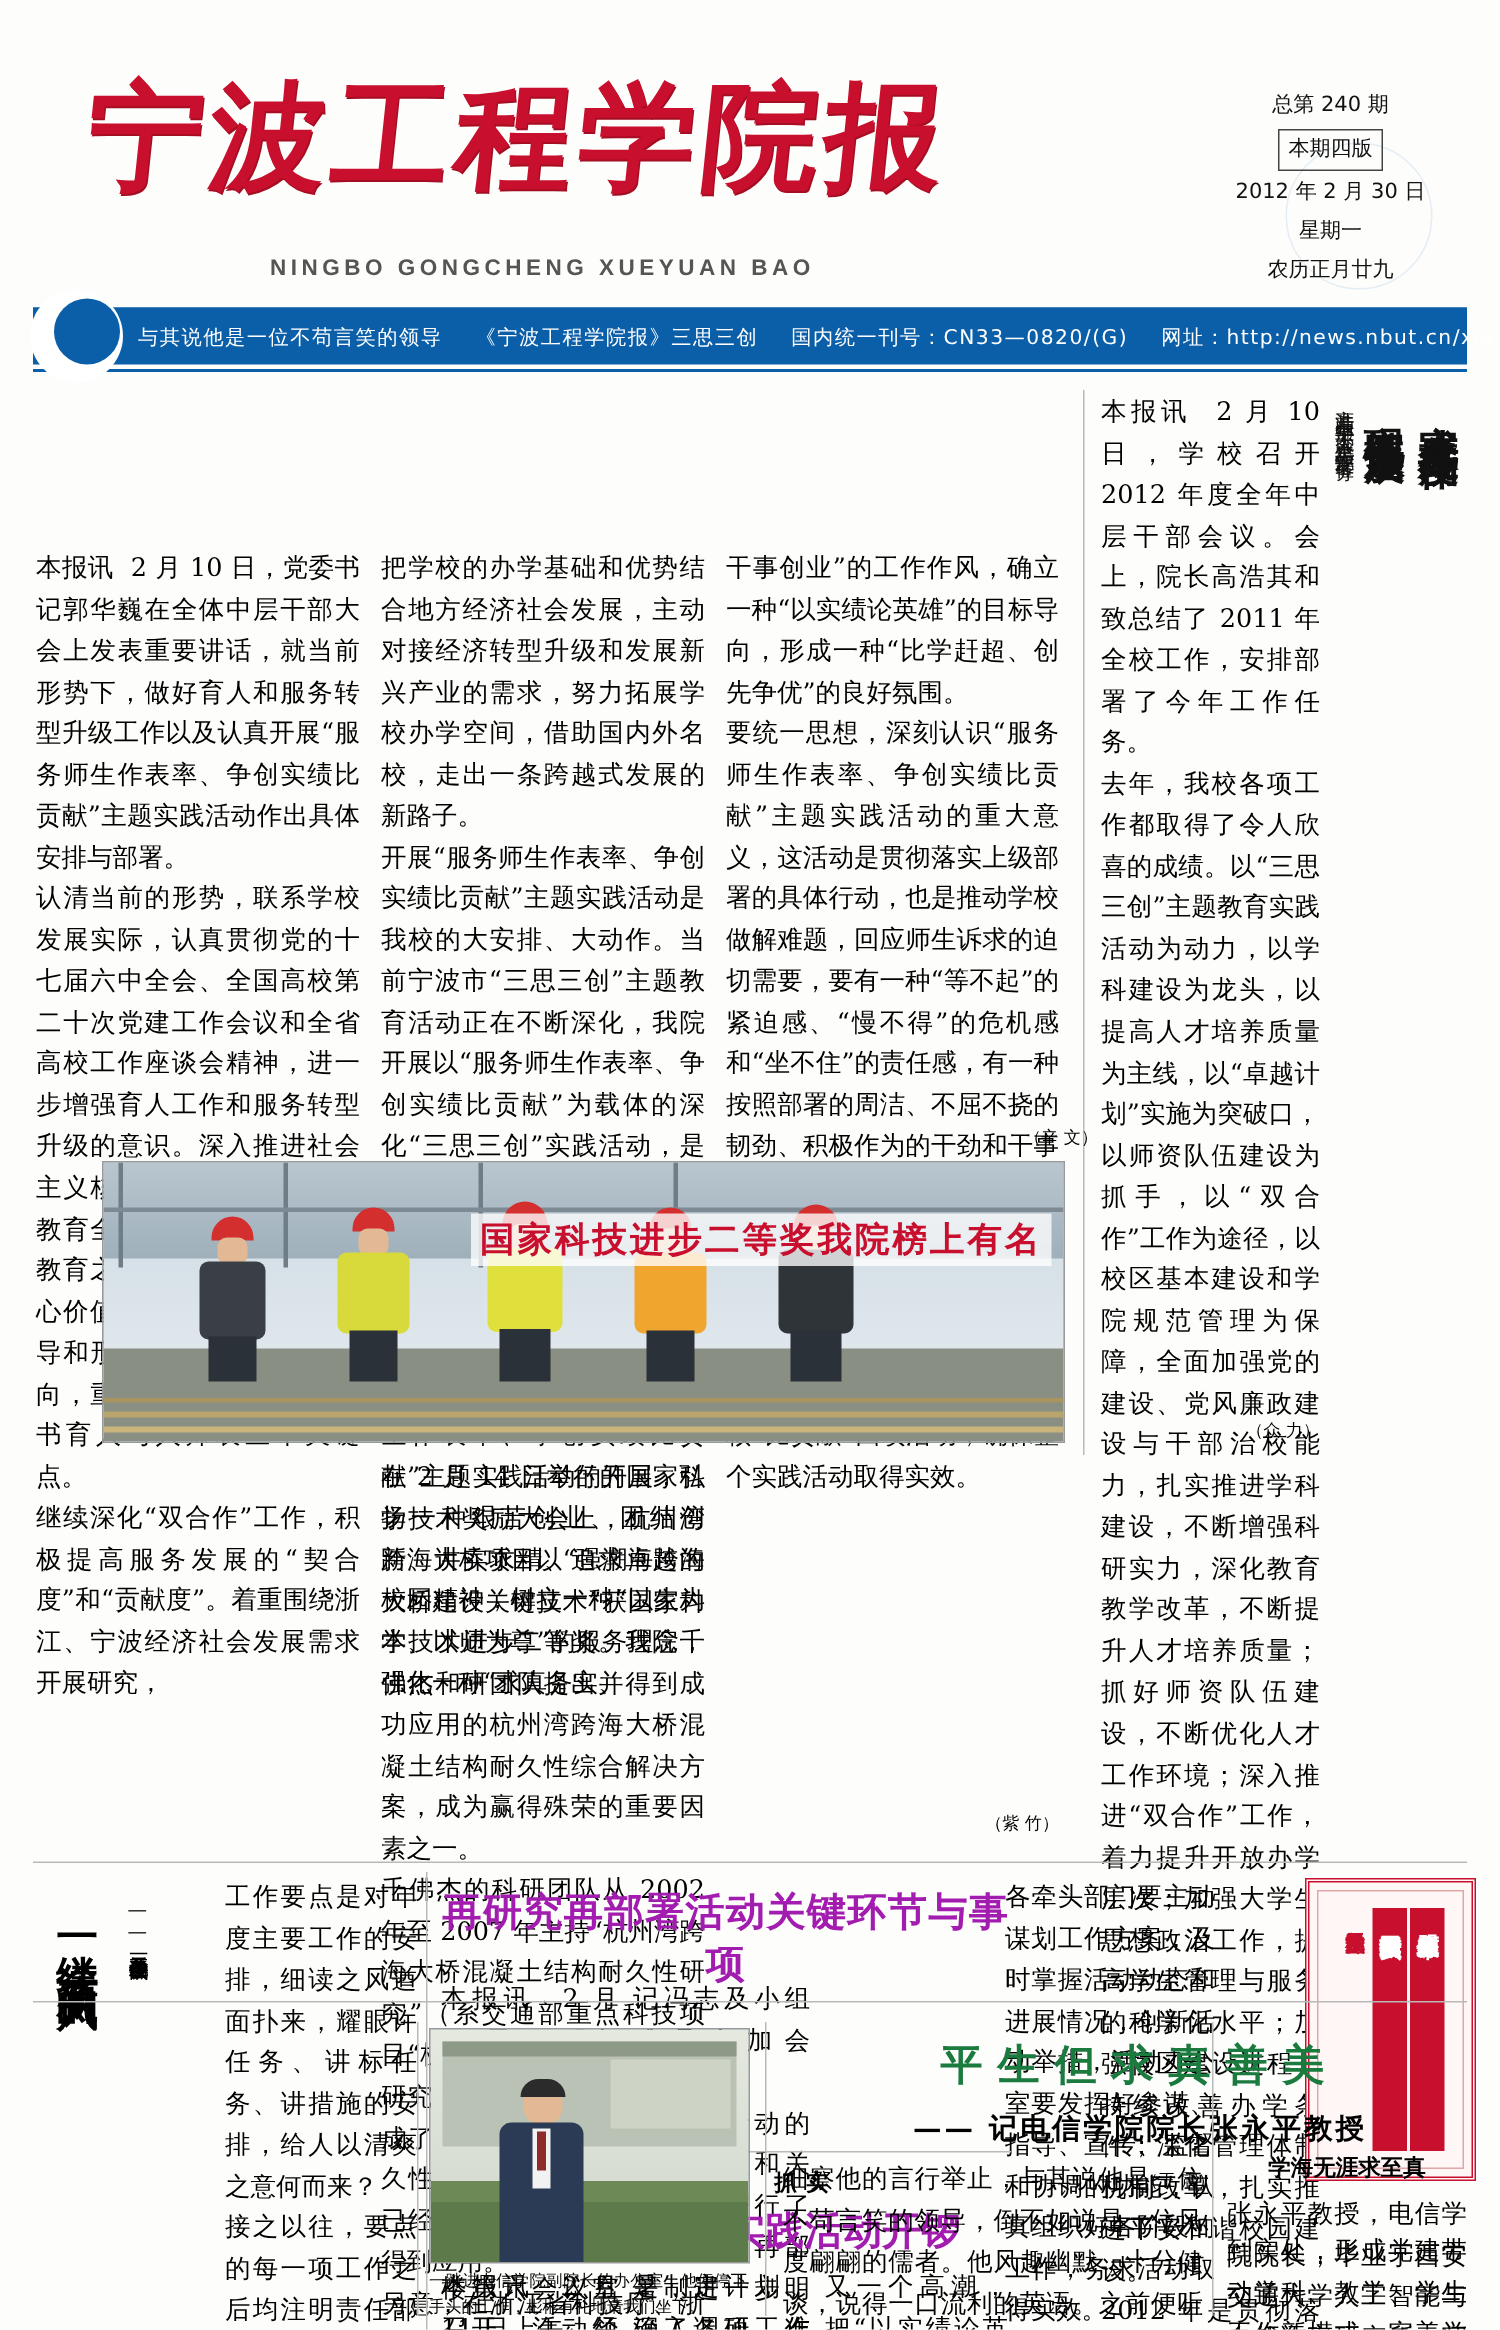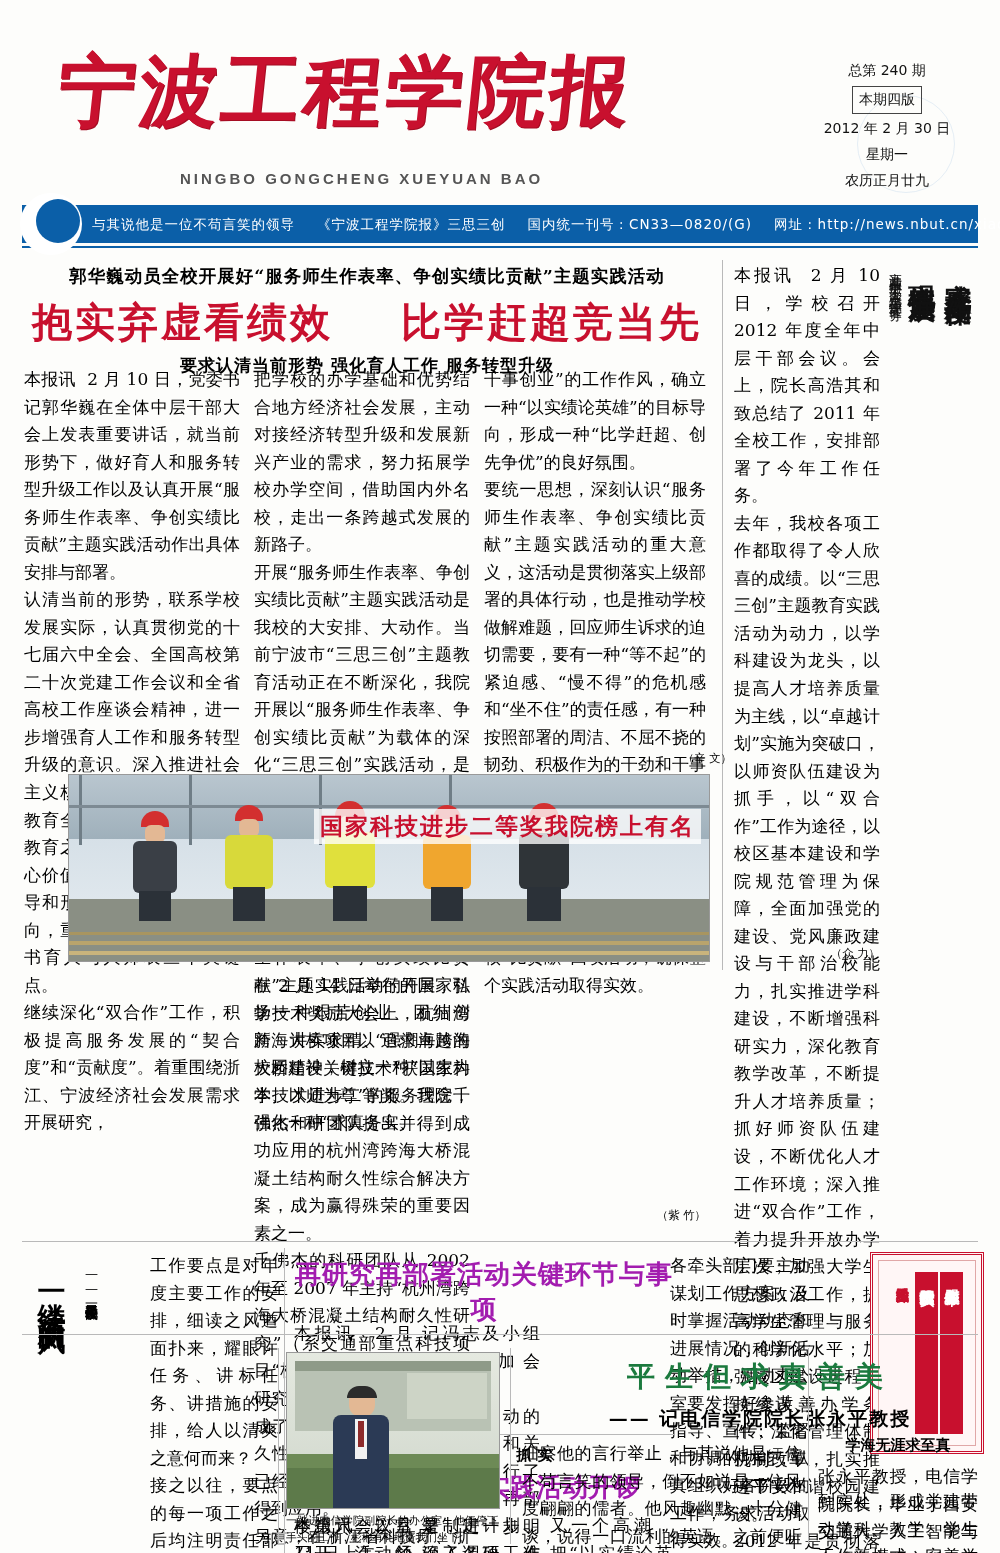--- a/index.html
+++ b/index.html
@@ -139,29 +139,20 @@
     <div class="txt">
       <span>与其说他是一位不苟言笑的领导</span><span>《宁波工程学院报》三思三创</span><span>国内统一刊号：CN33—0820/(G)</span><span>网址：http://news.nbut.cn/xiaobao.asp</span>
     </div>
   </div>
   <div class="rule-thin"></div>
 
   <div class="cols" style="height:1300px;">
 
     <div class="vline" style="left:700px;top:4px;height:710px;"></div>
 
-    <div class="head-main" style="position:absolute;left:0;top:8px;width:690px;">
-      <div class="kicker">郭华巍动员全校开展好“服务师生作表率、争创实绩比贡献”主题实践活动</div>
-      <div class="bigred">
-        <span>抱实弃虚看绩效</span>
-        <span style="display:inline-block;width:34px;"></span>
-        <span>比学赶超竞当先</span>
-      </div>
-      <div class="subhead">要求认清当前形势    强化育人工作    服务转型升级</div>
-    </div>
 
     <div class="body-txt" style="position:absolute;left:2px;top:110px;width:216px;white-space:pre-wrap;">本报讯  2 月 10 日，党委书记郭华巍在全体中层干部大会上发表重要讲话，就当前形势下，做好育人和服务转型升级工作以及认真开展“服务师生作表率、争创实绩比贡献”主题实践活动作出具体安排与部署。
 认清当前的形势，联系学校发展实际，认真贯彻党的十七届六中全会、全国高校第二十次党建工作会议和全省高校工作座谈会精神，进一步增强育人工作和服务转型升级的意识。深入推进社会主义核心价值体系融入高等教育全过程的工作，用高等教育之“体”承载社会主义核心价值体系之“魂”，突出引导和形成鲜明的核心价值取向，重在建设重在实践，教书育人与人师表三个关键点。
 继续深化“双合作”工作，积极提高服务发展的“契合度”和“贡献度”。着重围绕浙江、宁波经济社会发展需求开展研究，</div>
     <div class="body-txt" style="position:absolute;left:232px;top:110px;width:216px;white-space:pre-wrap;">把学校的办学基础和优势结合地方经济社会发展，主动对接经济转型升级和发展新兴产业的需求，努力拓展学校办学空间，借助国内外名校，走出一条跨越式发展的新路子。
 开展“服务师生作表率、争创实绩比贡献”主题实践活动是我校的大安排、大动作。当前宁波市“三思三创”主题教育活动正在不断深化，我院开展以“服务师生作表率、争创实绩比贡献”为载体的深化“三思三创”实践活动，是落实中央、省委、市委部署的具体行动，是加强领导班子、干部队伍和党员队伍建设，充分发挥领导干部骨干作用和广大党员先锋模范作用的重要载体。通过“服务师生作表率、争创实绩比贡献”主题实践活动的开展，弘扬一种艰苦创业、团结创新、讲实求精、追求卓越的校园精神，树立一种“以生为本、以师为尊”的服务理念，强化一种“求真务实、</div>
     <div class="body-txt" style="position:absolute;left:462px;top:110px;width:222px;white-space:pre-wrap;">干事创业”的工作作风，确立一种“以实绩论英雄”的目标导向，形成一种“比学赶超、创先争优”的良好氛围。
 要统一思想，深刻认识“服务师生作表率、争创实绩比贡献”主题实践活动的重大意义，这活动是贯彻落实上级部署的具体行动，也是推动学校做解难题，回应师生诉求的迫切需要，要有一种“等不起”的紧迫感、“慢不得”的危机感和“坐不住”的责任感，有一种按照部署的周洁、不屈不挠的韧劲、积极作为的干劲和干事创业的激情，有一种做事高标准、高效能的追求，真正不屈敢管、遇事中的追求抓住校园精神大讨论、“转作风、优服务、抓落实”、开展重点工作推进“创实绩”、开展业绩考核“比贡献”四项活动，确保整个实践活动取得实效。</div>
     <div class="byline" style="position:absolute;left:488px;top:495px;width:222px;">（辛  文）</div>
 

